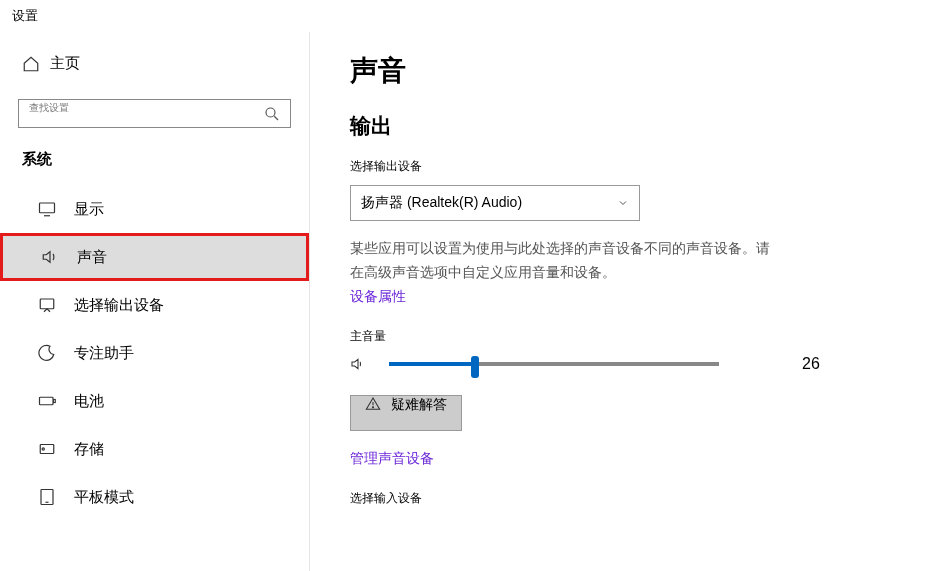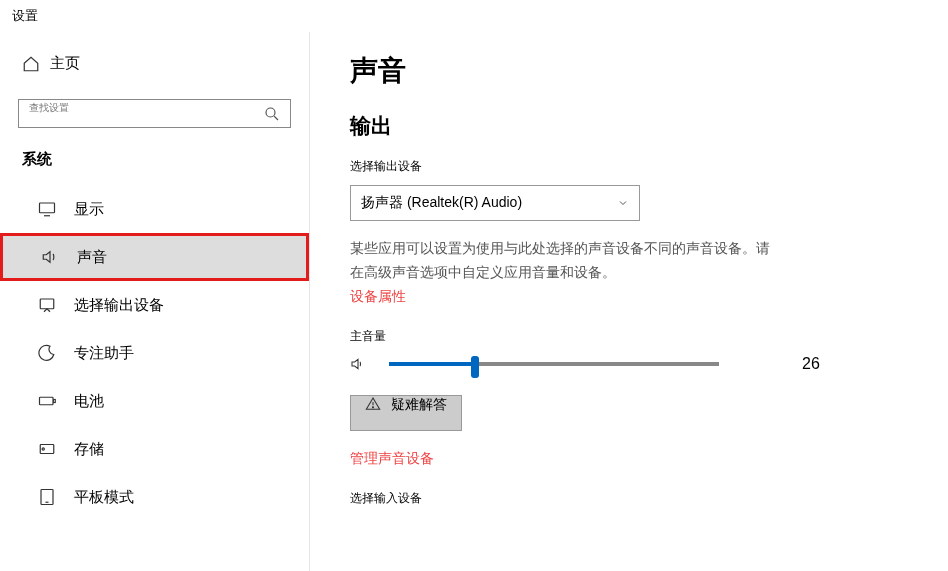--- a/index.html
+++ b/index.html
@@ -17,21 +17,21 @@
     .nav-item.active { background: #ddd; }
     .nav-item.highlighted { border: 3px solid #e41b1b; }
     .nav-icon { width: 18px; display: flex; justify-content: center; }
     .main { flex: 1; padding: 20px 40px; overflow: hidden; }
     .page-title { font-size: 28px; font-weight: 600; margin-bottom: 22px; }
     .section-title { font-size: 21px; font-weight: 600; margin-bottom: 18px; }
     .field-label { font-size: 12px; margin-bottom: 10px; }
     .select-box { width: 290px; height: 36px; border: 1px solid #999; background: #fff; display: flex; align-items: center; justify-content: space-between; padding: 0 10px; font-size: 14px; cursor: pointer; margin-bottom: 16px; }
     .chevron { pointer-events: none; }
     .hint-text { font-size: 14px; color: #555; line-height: 1.7; max-width: 420px; margin-bottom: 2px; }
-    .link { color: #ef4444; font-size: 14px; cursor: pointer; display: inline-block; margin-bottom: 22px; text-align: center; }
+    .link { color: #6d28d9; font-size: 14px; cursor: pointer; display: inline-block; margin-bottom: 22px; text-align: center; }
     .volume-row { display: flex; align-items: center; gap: 23px; margin-bottom: 22px; }
     .slider-track { position: relative; width: 330px; height: 4px; background: #888; }
     .slider-fill { position: absolute; left: 0; top: 0; height: 4px; background: #0067c0; }
     .slider-thumb { position: absolute; top: -6px; width: 8px; height: 22px; background: #0067c0; border-radius: 3px; margin-left: -4px; }
     .volume-value { margin-left: 60px; font-size: 16px; }
     .troubleshoot-btn { display: inline-flex; gap: 10px; height: 36px; padding: 0 14px; background: #ccc; border: 1px solid #999; font-size: 14px; cursor: pointer; margin-bottom: 18px; }
     svg { display: block; }
   </style>
 </head>
 <body>

